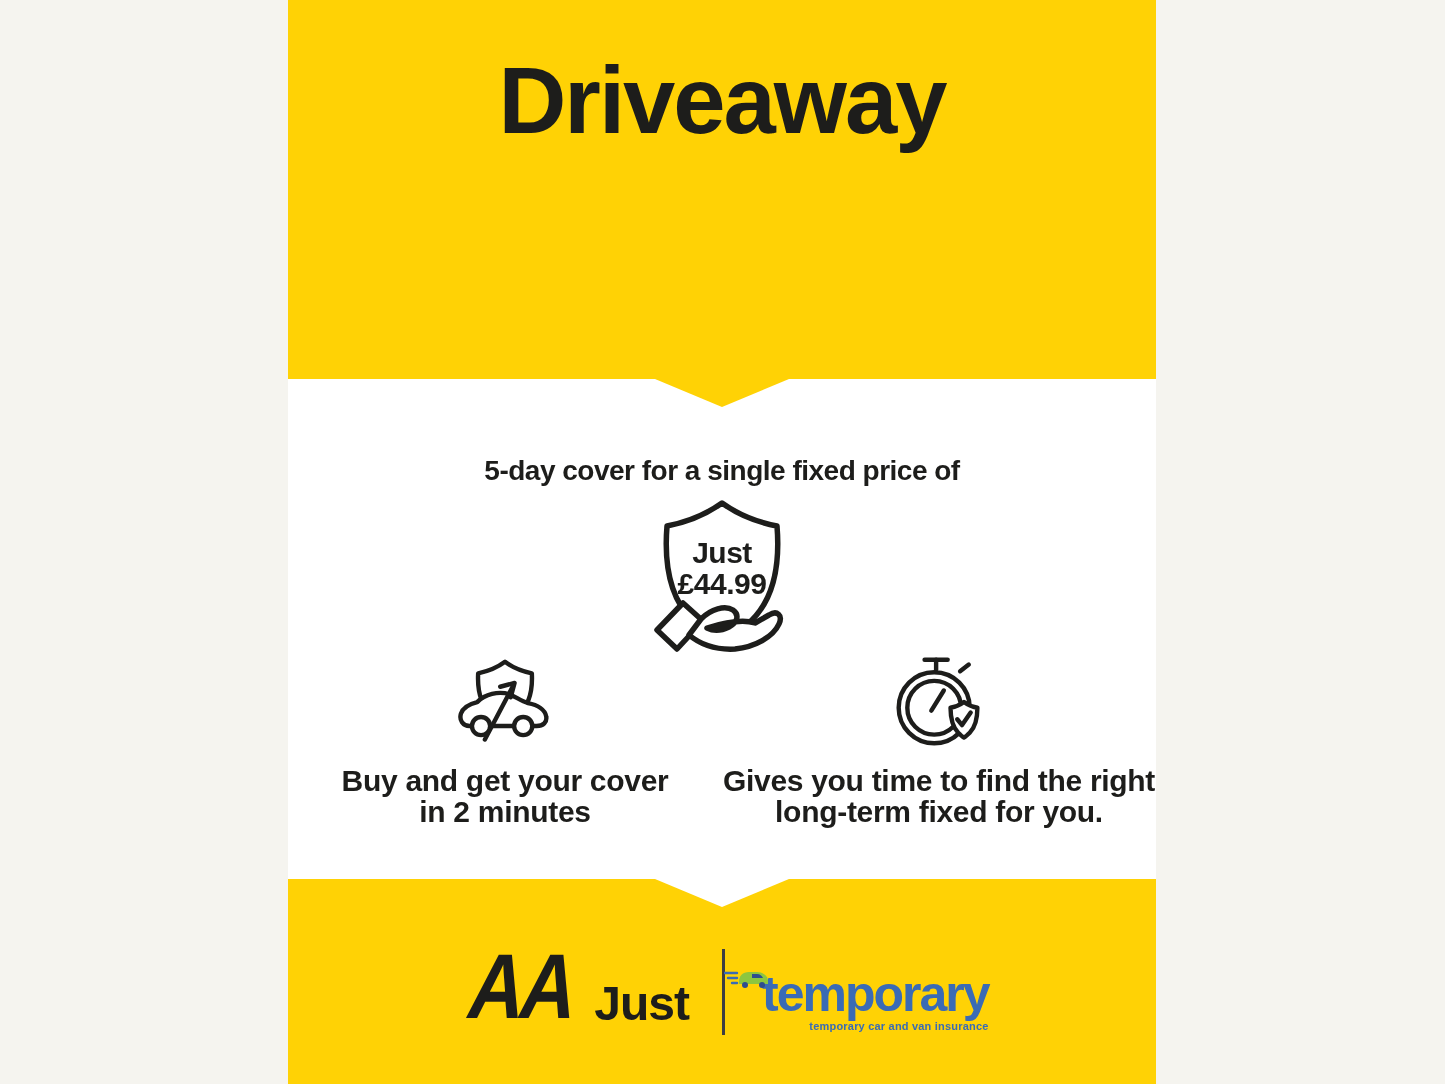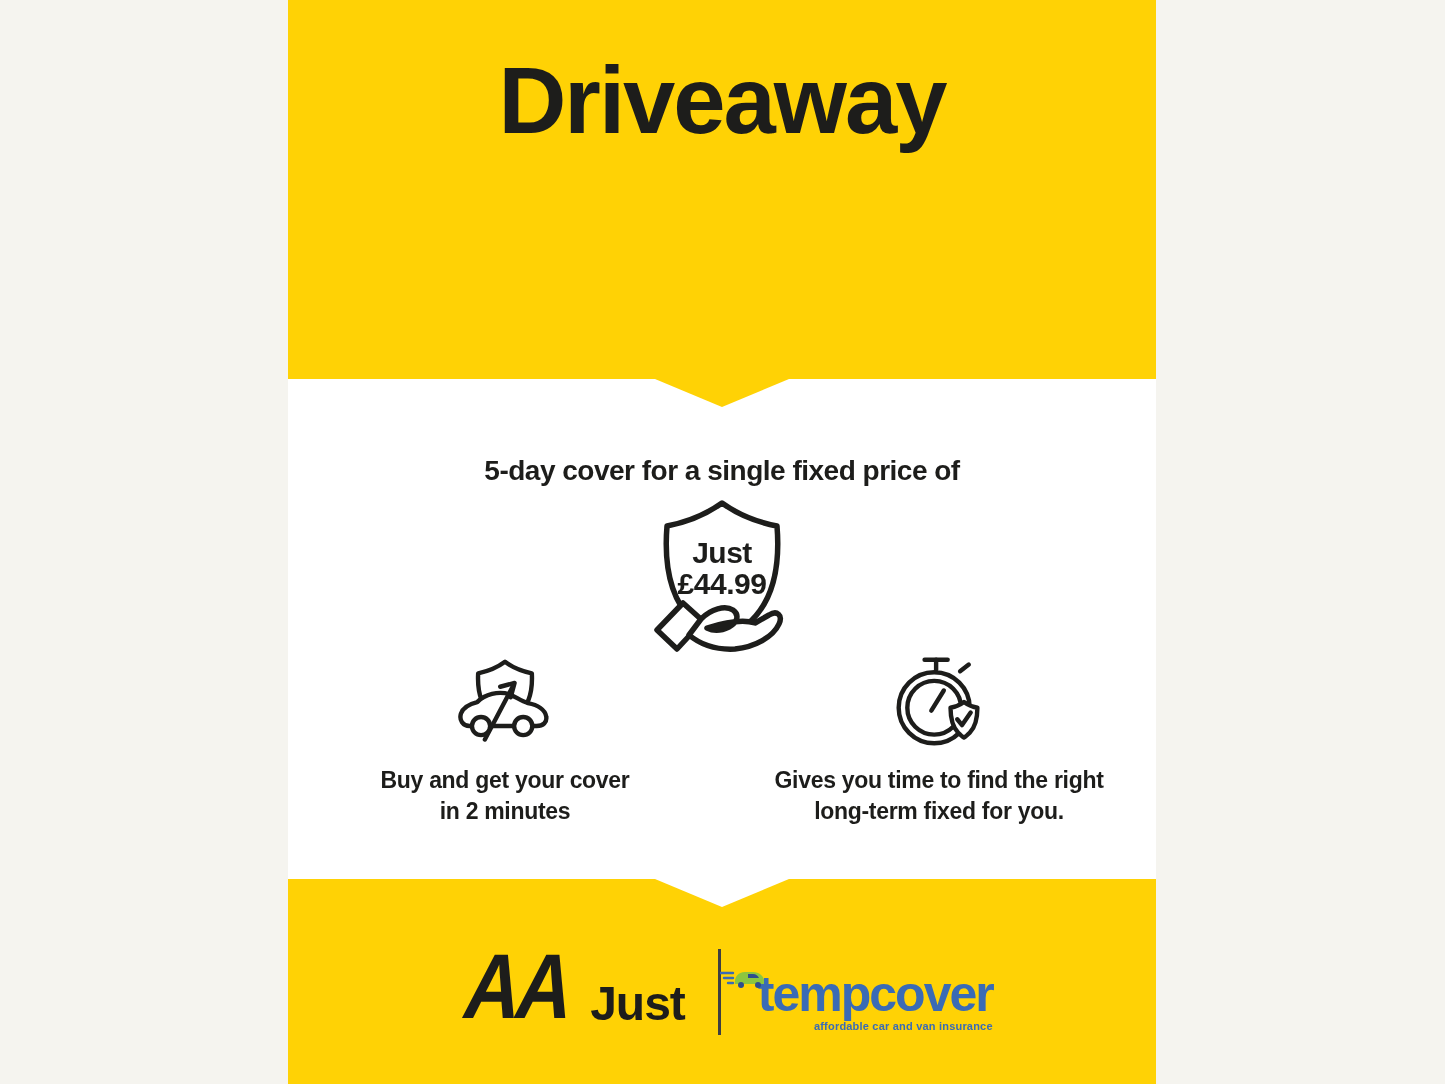--- a/index.html
+++ b/index.html
@@ -69,21 +69,21 @@
   .price-text span { display:block; }
   
   .features {
     position:absolute; top:648px; left:0; width:100%;
     display:flex;
   }
   .feature { width:50%; display:flex; flex-direction:column; align-items:center; }
   .icon-box { height:102px; display:flex; align-items:flex-end; justify-content:center; }
   .caption {
     margin-top:15px; text-align:center;
-    font-size:23px; font-weight:bold; line-height:31px; letter-spacing:-0.3px;
+    font-size:30px; font-weight:bold; line-height:31px; letter-spacing:-0.3px;
   }
   .caption span { display:block; }
   
   .s5  { stroke:var(--ink,#1D1D1B); stroke-width:5.5; fill:none; stroke-linecap:round; stroke-linejoin:round; }
   .s45 { stroke:var(--ink,#1D1D1B); stroke-width:4.6; fill:none; stroke-linecap:round; stroke-linejoin:round; }
   .sf  { fill:#ffffff; }
   
   .footer {
     position:absolute; top:940px; left:0; width:100%; height:100px;
     display:flex; align-items:center; justify-content:center;
@@ -200,19 +200,19 @@
       <div class="tempcover">
         <svg class="tc-car" width="48" height="24" viewBox="0 0 48 24">
           <path class="tc-line" d="M0 7 L13 7"></path>
           <path class="tc-line" d="M4 12 L13 12"></path>
           <path class="tc-line" d="M8 17 L13 17"></path>
           <path class="tc-body" d="M15 18 C14 11 18 6 25 6 L33 6 C39 6 44 10 44 15 L44 18 Z"></path>
           <path class="tc-dark" d="M28 8 L33 8 C36 8 38 10 39 12 L28 12 Z"></path>
           <circle class="tc-dark" cx="21" cy="19" r="3"></circle>
           <circle class="tc-dark" cx="38" cy="19" r="3"></circle>
         </svg>
-        <div class="tc-word">tempcover</div>
-        <div class="tc-tag">affordable car and van insurance</div>
+        <div class="tc-word">temporary</div>
+        <div class="tc-tag">temporary car and van insurance</div>
       </div>
     </div>
 
   </div>
 </div>
 
 </body></html>

